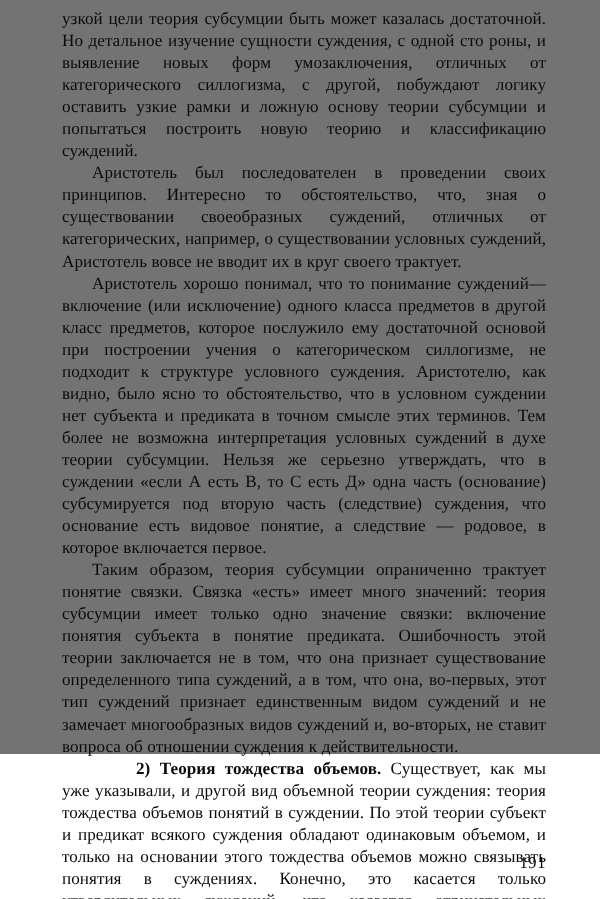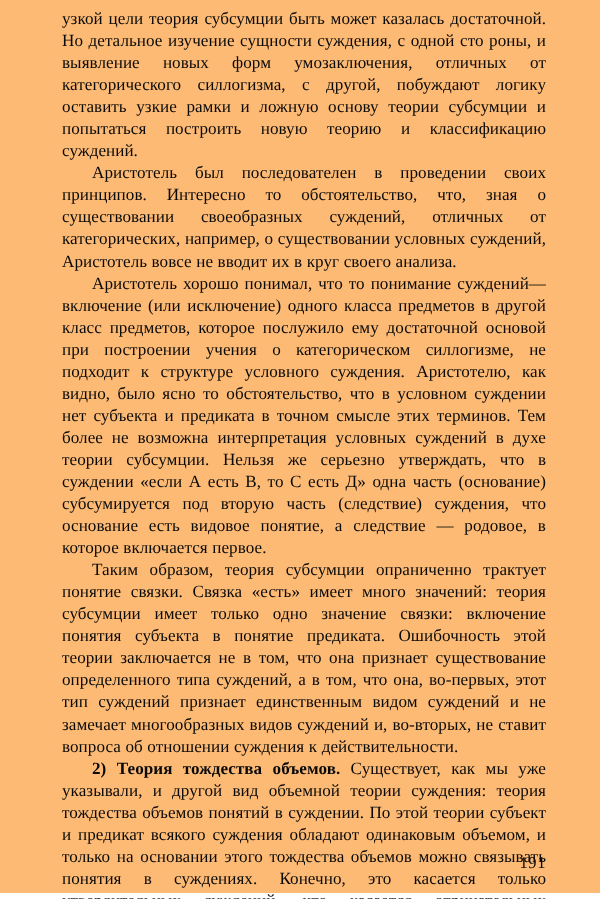--- a/index.html
+++ b/index.html
@@ -14,22 +14,22 @@
     overflow: hidden;
     font-family: "Liberation Serif", "DejaVu Serif", serif;
     color: #0a0a0a;
   }
 
   .page {
     position: absolute;
     left: 0;
     top: 0;
     width: 600px;
-    height: 893px;
-    background: #fdba74;
+    height: 754px;
+    background: #737373;
   }
 
   .textblock {
     position: absolute;
     left: 62px;
     top: 8px;
     width: 484px;
   }
 
   p.para {
@@ -45,20 +45,21 @@
     letter-spacing: 0.05px;
   }
 
   
   p.para.continuation {
     text-indent: 0;
   }
 
   b.runhead {
     font-weight: bold;
+    margin-left: 44px;
   }
 
   .folio {
     position: absolute;
     left: 0;
     top: 853px;
     width: 546px;
     text-align: right;
     font-size: 16.5px;
     line-height: 20px;
@@ -73,21 +74,21 @@
 </style>
 </head>
 <body>
 
 <div class="page">
 
   <div class="textblock">
 
     <p class="para continuation">узкой цели теория субсумции быть может казалась достаточной. Но детальное изучение сущности суждения, с одной сто роны, и выявление новых форм умозаключения, отличных от категорического силлогизма, с другой, побуждают логику оставить узкие рамки и ложную основу теории субсумции и попытаться построить новую теорию и классификацию суждений.</p>
 
-    <p class="para">Аристотель был последователен в проведении своих принципов. Интересно то обстоятельство, что, зная о существовании своеобразных суждений, отличных от категорических, например, о существовании условных суждений, Аристотель вовсе не вводит их в круг своего анализа.</p>
+    <p class="para">Аристотель был последователен в проведении своих принципов. Интересно то обстоятельство, что, зная о существовании своеобразных суждений, отличных от категорических, например, о существовании условных суждений, Аристотель вовсе не вводит их в круг своего трактует.</p>
 
     <p class="para">Аристотель хорошо понимал, что то понимание суждений—включение (или исключение) одного класса предметов в другой класс предметов, которое послужило ему достаточной основой при построении учения о категорическом силлогизме, не подходит к структуре условного суждения. Аристотелю, как видно, было ясно то обстоятельство, что в условном суждении нет субъекта и предиката в точном смысле этих терминов. Тем более не возможна интерпретация условных суждений в духе теории субсумции. Нельзя же серьезно утверждать, что в суждении «если А есть В, то С есть Д» одна часть (основание) субсумируется под вторую часть (следствие) суждения, что основание есть видовое понятие, а следствие — родовое, в которое включается первое.</p>
 
 
     <p class="para">Таким образом, теория субсумции опраниченно трактует понятие связки. Связка «есть» имеет много значений: теория субсумции имеет только одно значение связки: включение понятия субъекта в понятие предиката. Ошибочность этой теории заключается не в том, что она признает существование определенного типа суждений, а в том, что она, во-первых, этот тип суждений признает единственным видом суждений и не замечает многообразных видов суждений и, во-вторых, не ставит вопроса об отношении суждения к действительности.</p>
 
     <p class="para"><b class="runhead">2) Теория тождества объемов.</b><span> Существует, как мы уже указывали, и другой вид объемной теории суждения: теория тождества объемов понятий в суждении. По этой теории субъект и предикат всякого суждения обладают одинаковым объемом, и только на основании этого тождества объемов можно связывать понятия в суждениях. Конечно, это касается только утвердительных суждений, что касается отрицательных суждений, то в них объем одного понятия исключает объем другого. Представители этой теории утверждают,</span></p>
 
   </div>
 

